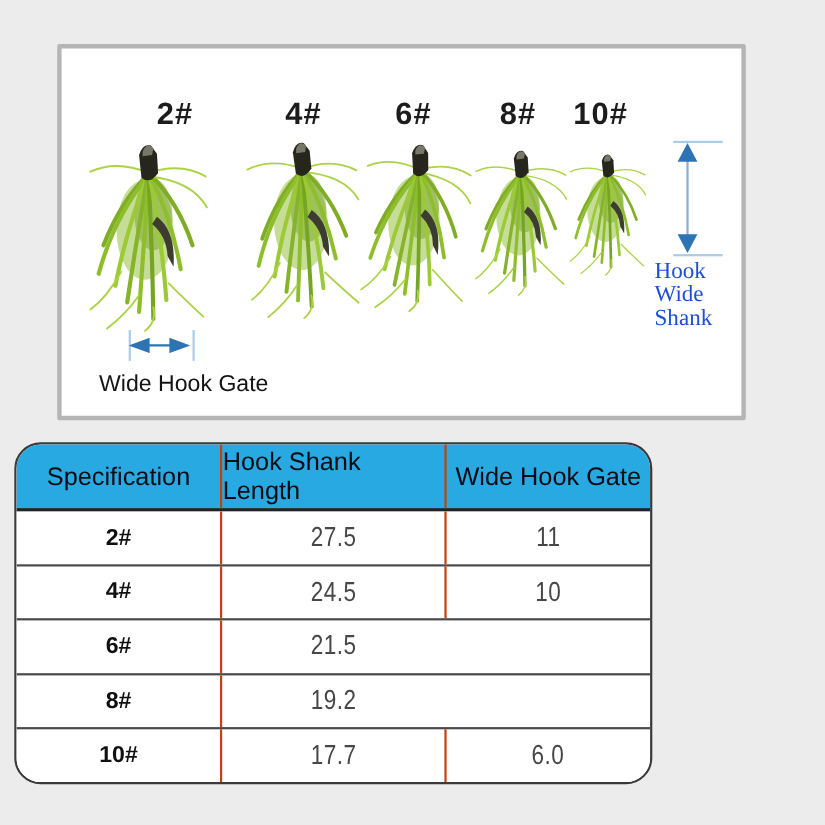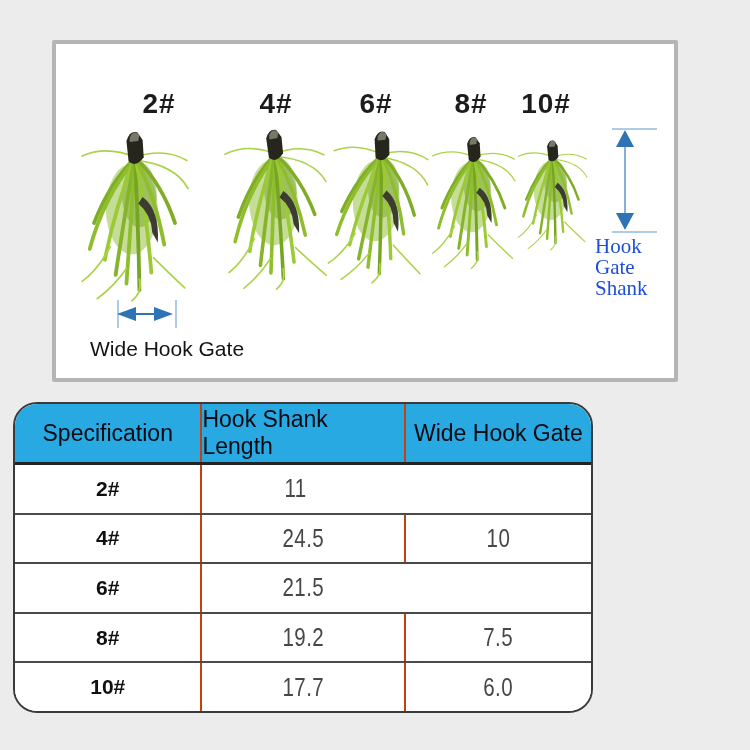--- a/index.html
+++ b/index.html
@@ -104,21 +104,21 @@
 
     <div class="htick" style="left:556px;top:84px;width:45px"></div>
     <div class="htick" style="left:556px;top:187px;width:45px"></div>
     <svg class="shank-arrow" width="22" height="100" viewBox="0 0 22 100">
       <line x1="11" y1="14" x2="11" y2="86" stroke="#86aed6" stroke-width="2"></line>
       <polygon points="11,0 2,17 20,17" fill="#2e73b4"></polygon>
       <polygon points="11,100 2,83 20,83" fill="#2e73b4"></polygon>
     </svg>
     <div class="shank-text">
       <div>Hook</div>
-      <div>Gate</div>
+      <div>Wide</div>
       <div>Shank</div>
     </div>
 
     <div class="vtick" style="left:61px;top:256px;height:28px"></div>
     <div class="vtick" style="left:119px;top:256px;height:28px"></div>
     <svg class="gate-arrow" width="56" height="14" viewBox="0 0 56 14">
       <line x1="17" y1="7" x2="39" y2="7" stroke="#2e73b4" stroke-width="2"></line>
       <polygon points="0,7 19,0 19,14" fill="#2e73b4"></polygon>
       <polygon points="56,7 37,0 37,14" fill="#2e73b4"></polygon>
     </svg>
@@ -127,20 +127,23 @@
 
   <section class="spec-table">
     <div class="thead">
       <div class="th col1">Specification</div>
       <div class="th col2">Hook Shank Length</div>
       <div class="th col3">Wide Hook Gate</div>
     </div>
 
     <div class="trow first">
       <div class="td col1 spec">2#</div>
+      <div class="td col2">
+          <span class="num">27.5</span>
+        </div>
       <div class="td col3">
           <span class="num">11</span>
         </div>
     </div>
     <div class="trow">
       <div class="td col1 spec">4#</div>
       <div class="td col2">
           <span class="num">24.5</span>
         </div>
       <div class="td col3">
@@ -151,23 +154,20 @@
       <div class="td col1 spec">6#</div>
       <div class="td col2">
           <span class="num">21.5</span>
         </div>
     </div>
     <div class="trow">
       <div class="td col1 spec">8#</div>
       <div class="td col2">
           <span class="num">19.2</span>
         </div>
-      <div class="td col3">
-          <span class="num">7.5</span>
-        </div>
     </div>
     <div class="trow">
       <div class="td col1 spec">10#</div>
       <div class="td col2">
           <span class="num">17.7</span>
         </div>
       <div class="td col3">
           <span class="num">6.0</span>
         </div>
     </div>

